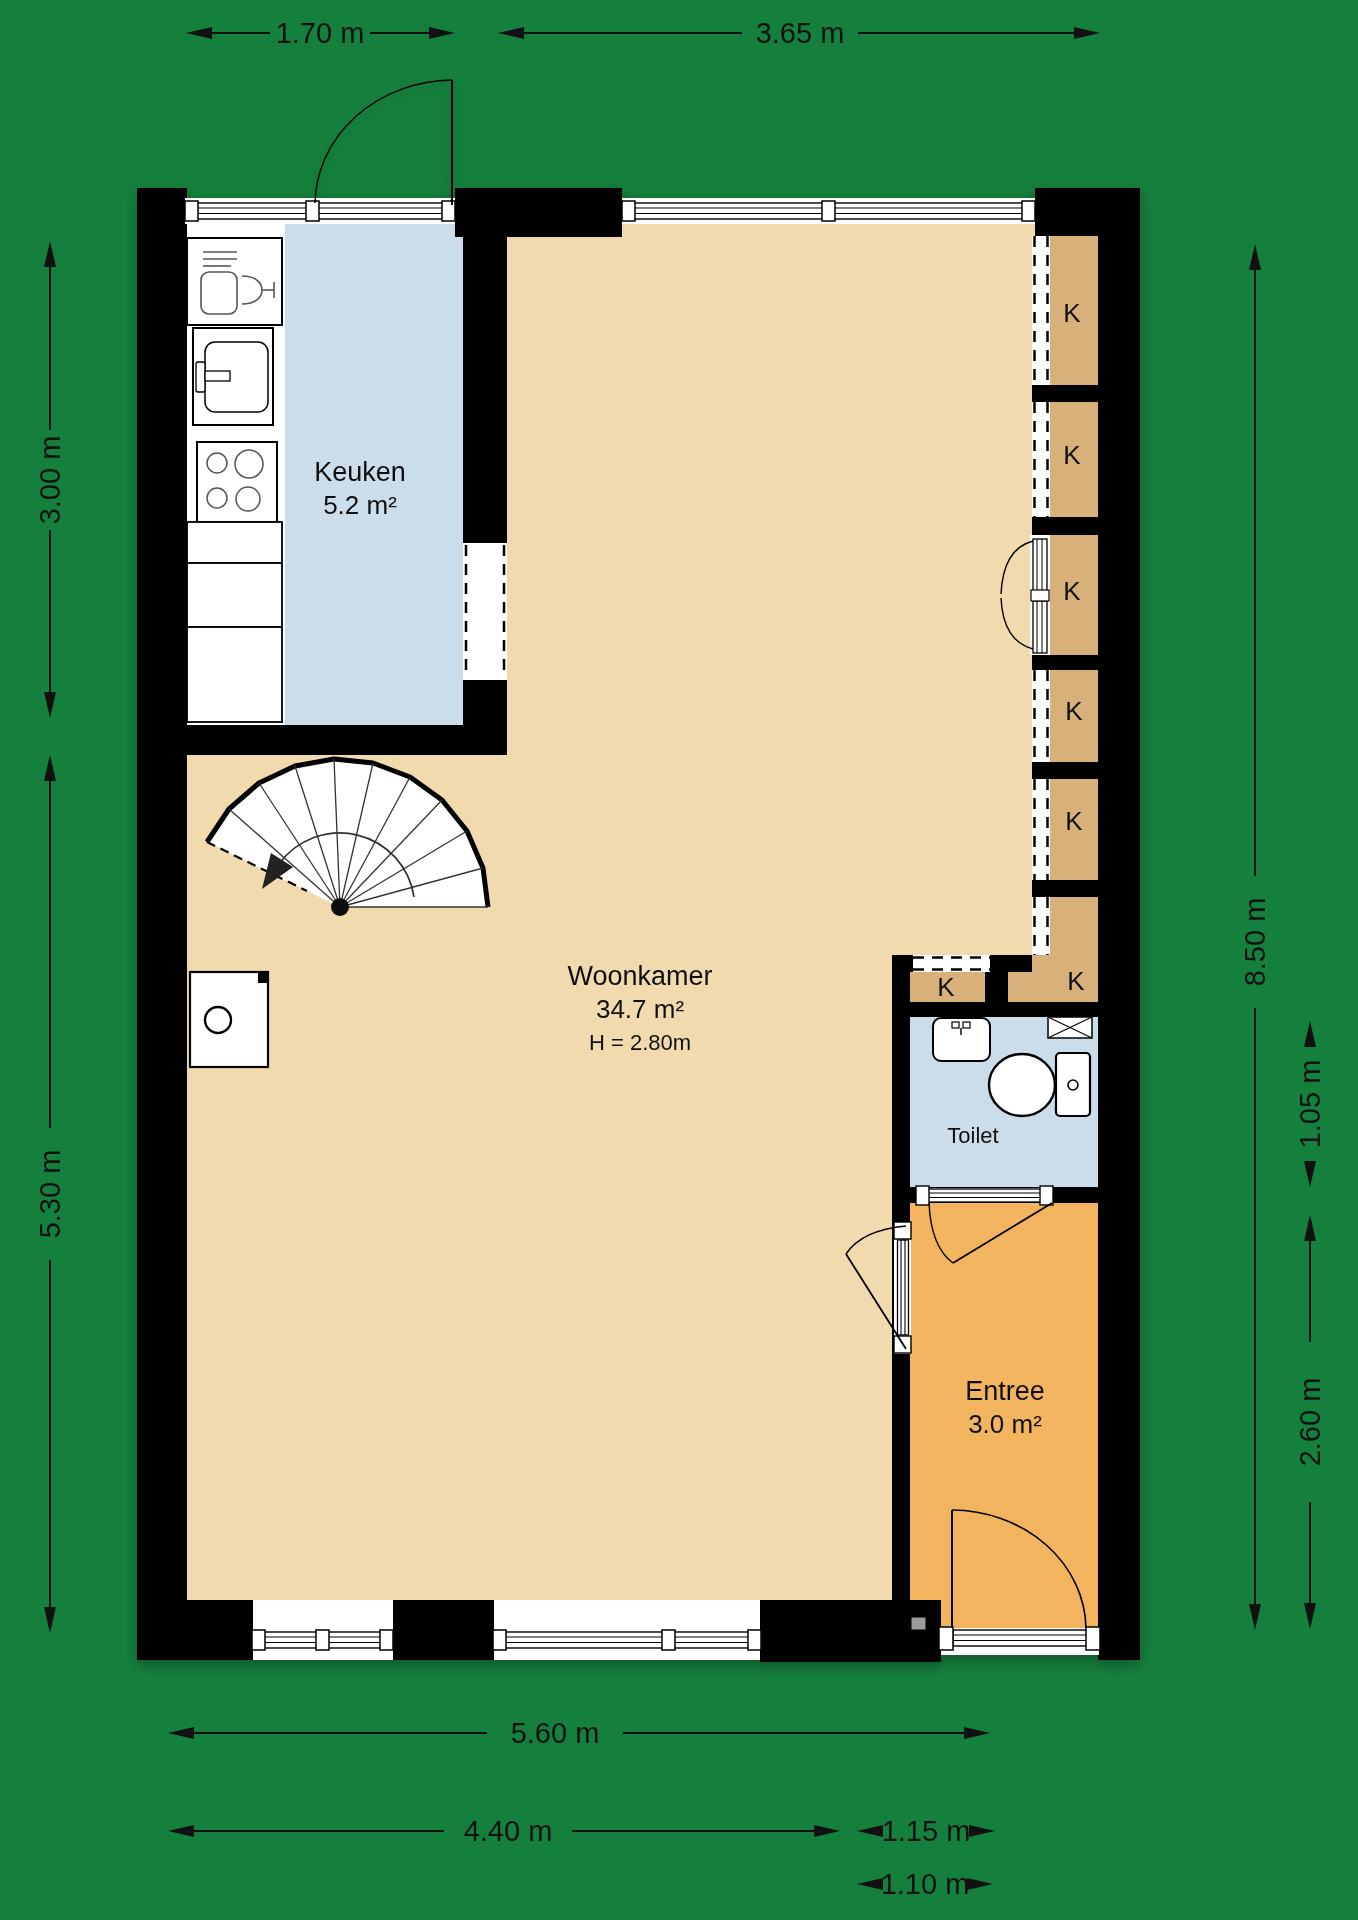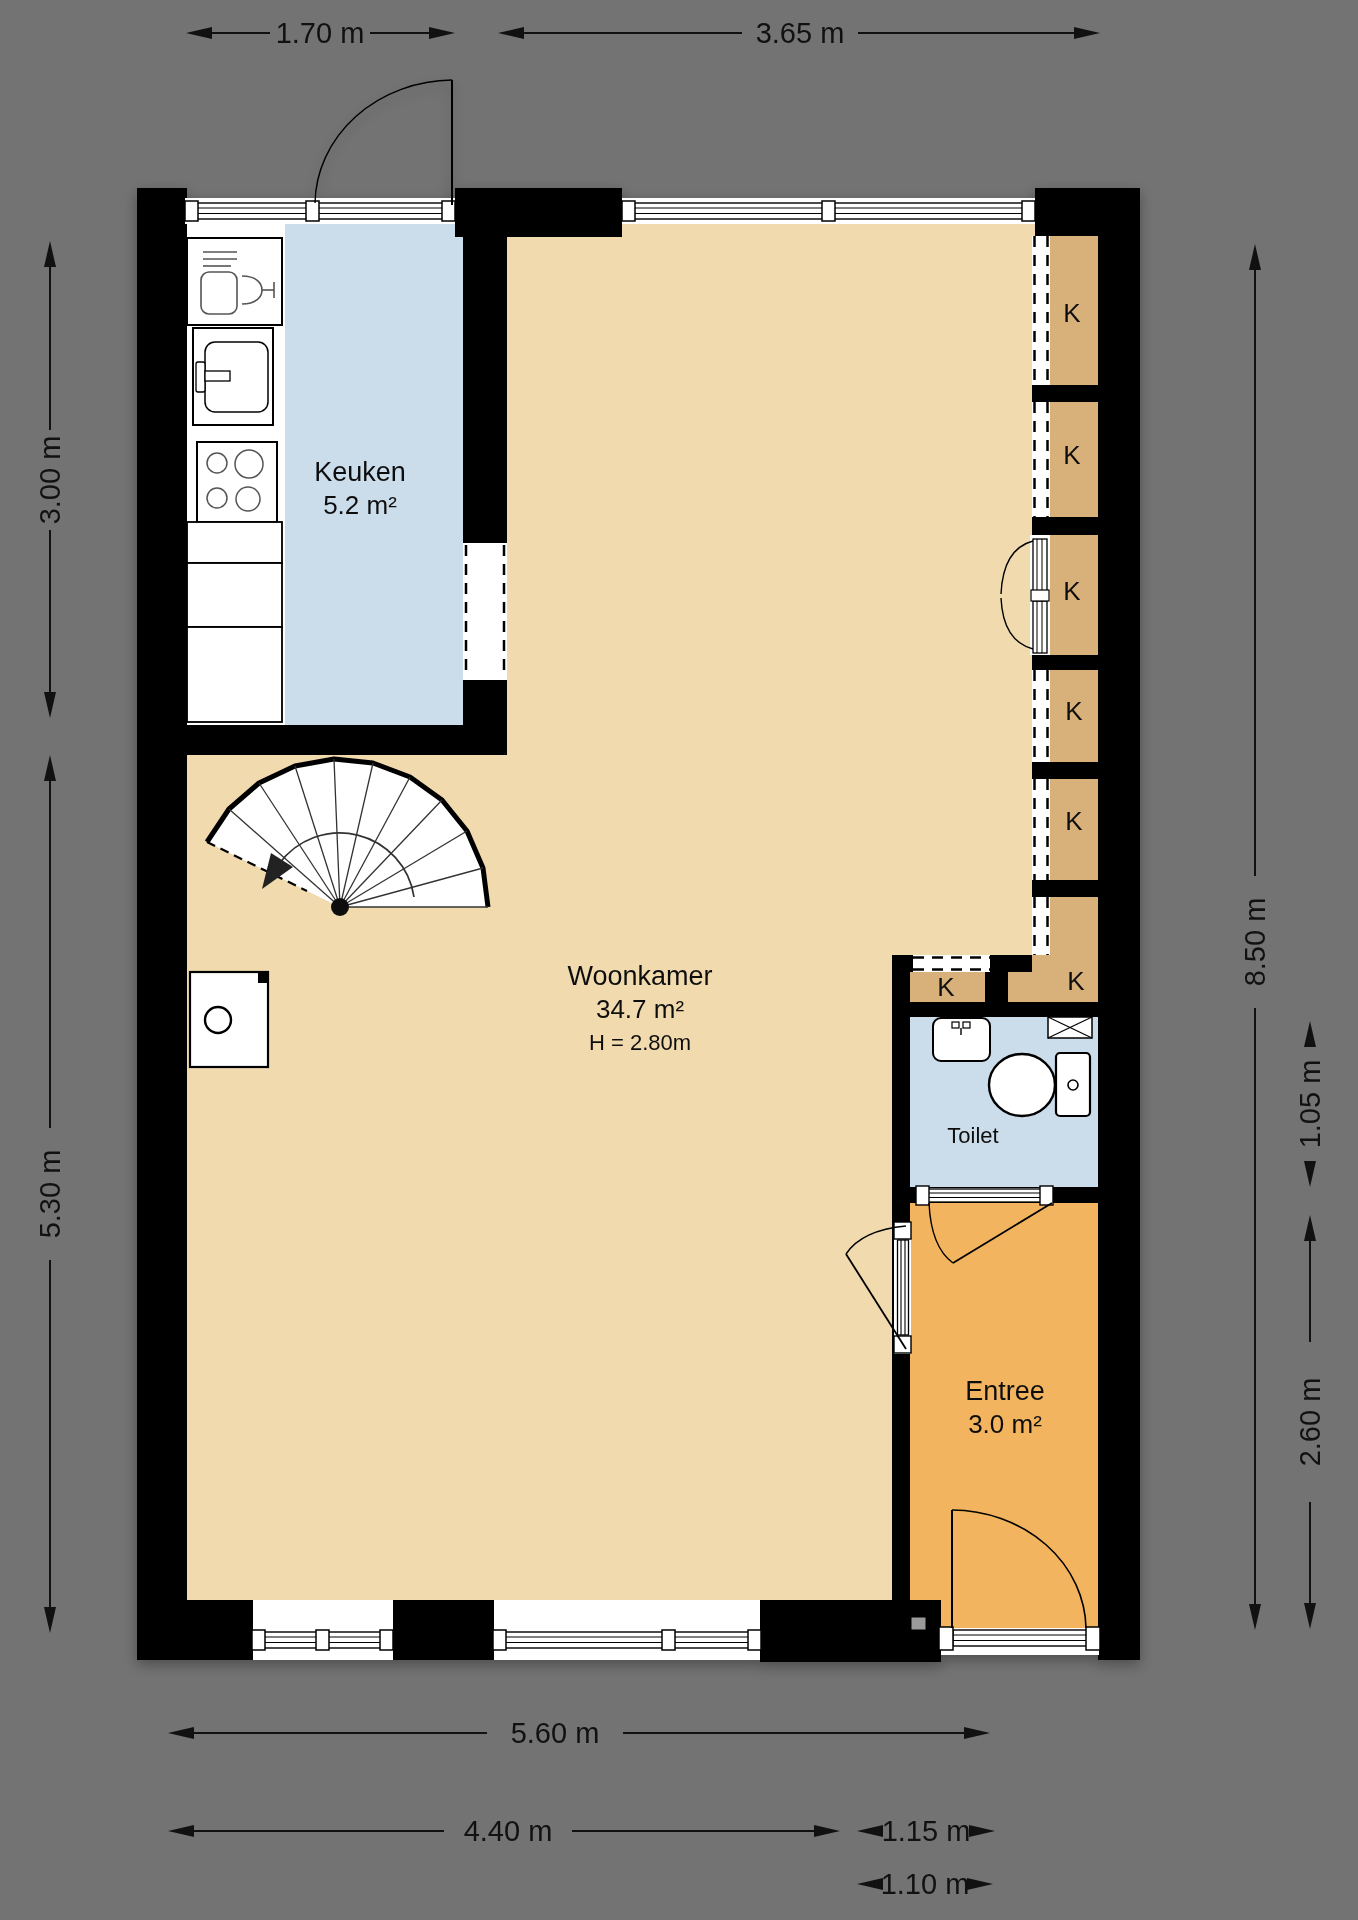--- a/index.html
+++ b/index.html
@@ -1,16 +1,16 @@
 <!DOCTYPE html>
 <html><head>
 <meta charset="utf-8">
 <style>
   html,body{margin:0;padding:0;background:#ffffff;}
-  .page{width:1358px;height:1920px;position:relative;background:#737373;overflow:hidden;
+  .page{width:1358px;height:1920px;position:relative;background:#15803d;overflow:hidden;
         font-family:"Liberation Sans", sans-serif;}
   svg text{font-family:"Liberation Sans", sans-serif;fill:#111;}
   .dimtext{font-size:29px;}
   .roomname{font-size:27px;}
   .roomarea{font-size:26px;}
   .roomsub{font-size:22px;}
   .ktext{font-size:26px;}
   .toilettext{font-size:22px;}
 </style>
 </head>

